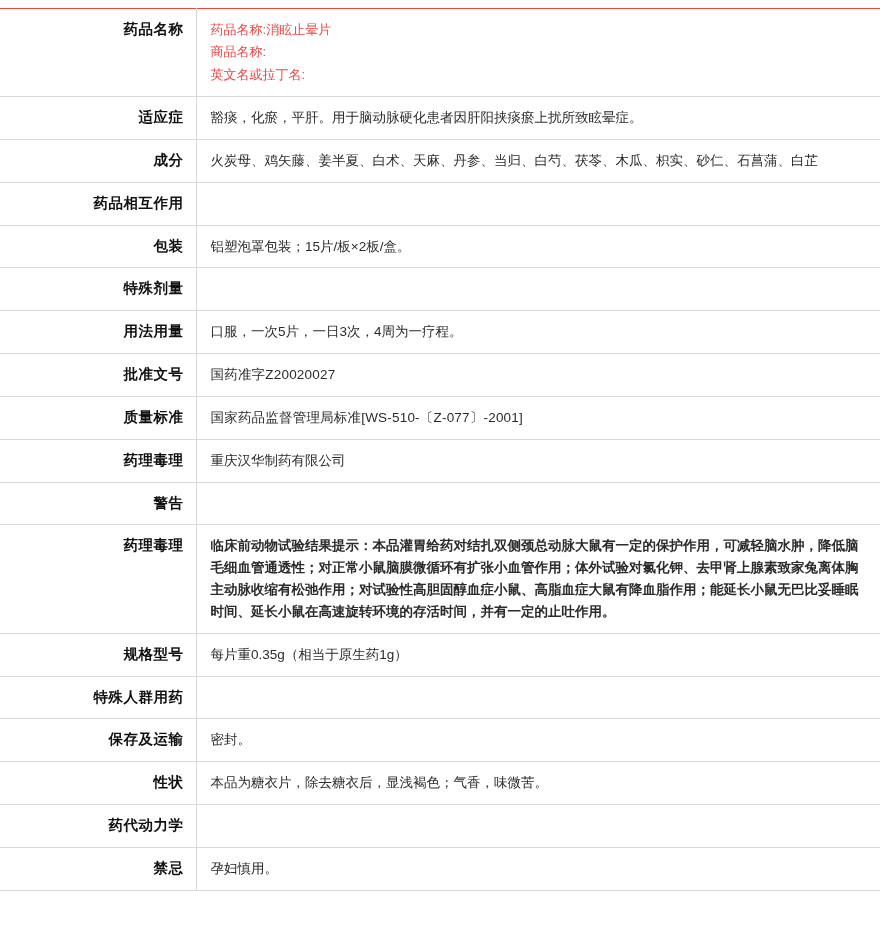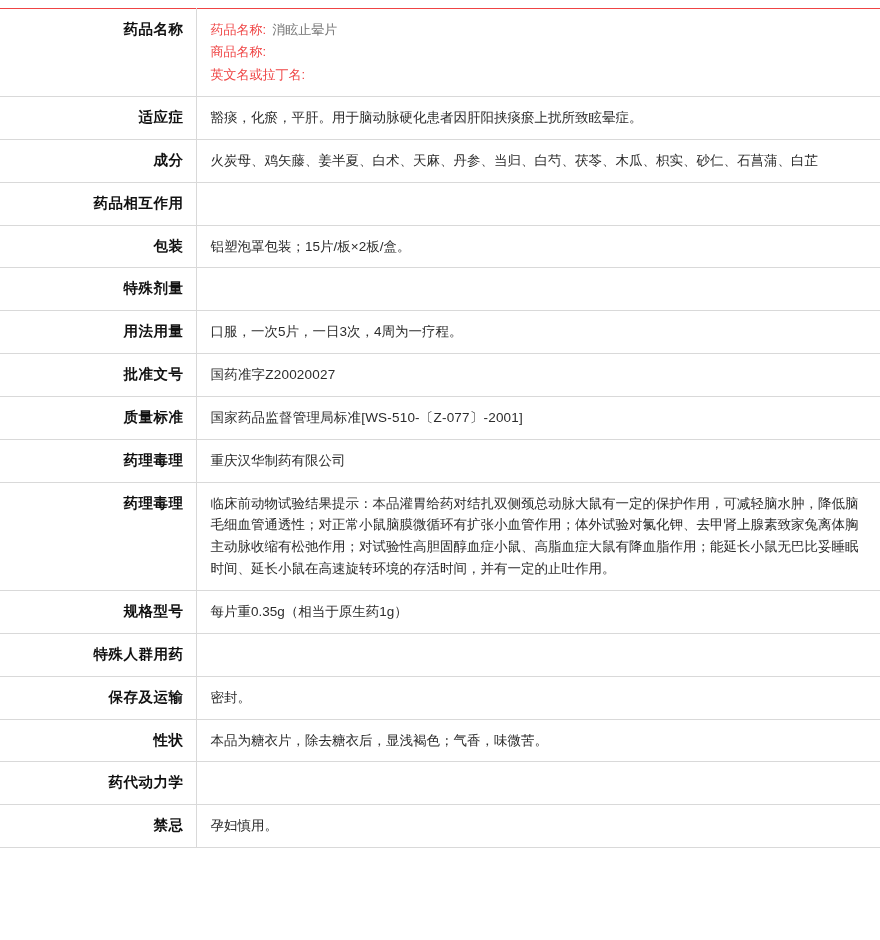--- a/index.html
+++ b/index.html
@@ -59,32 +59,32 @@
   td.value-cell .sub-line {
     display: block;
     color: #5a5a5a;
     font-size: 13px;
     line-height: 1.72;
   }
   td.value-cell .sub-line .sub-label {
     color: #ef4444;
   }
   td.value-cell .sub-line .sub-value {
-    color: #737373;
-    margin-left: 6px;
+    color: #ef4444;
   }
   td.value-cell.empty-cell {
     height: 18px;
   }
   .mono-ish {
     font-family: "Liberation Sans", "DejaVu Sans", sans-serif;
     letter-spacing: 0.2px;
   }
   .long-text {
     line-height: 1.75;
+    font-weight: bold;
   }
 </style>
 </head>
 <body>
 
 <div class="page">
   <table class="drug-table">
     <tbody>
 
       <tr>
@@ -142,20 +142,24 @@
       <tr>
         <th class="label-cell">质量标准</th>
         <td class="value-cell mono-ish">国家药品监督管理局标准[WS-510-〔Z-077〕-2001]</td>
       </tr>
 
       <tr>
         <th class="label-cell">药理毒理</th>
         <td class="value-cell">重庆汉华制药有限公司</td>
       </tr>
 
+      <tr>
+        <th class="label-cell">警告</th>
+        <td class="value-cell empty-cell"></td>
+      </tr>
 
       <tr>
         <th class="label-cell">药理毒理</th>
         <td class="value-cell long-text">临床前动物试验结果提示：本品灌胃给药对结扎双侧颈总动脉大鼠有一定的保护作用，可减轻脑水肿，降低脑毛细血管通透性；对正常小鼠脑膜微循环有扩张小血管作用；体外试验对氯化钾、去甲肾上腺素致家兔离体胸主动脉收缩有松弛作用；对试验性高胆固醇血症小鼠、高脂血症大鼠有降血脂作用；能延长小鼠无巴比妥睡眠时间、延长小鼠在高速旋转环境的存活时间，并有一定的止吐作用。</td>
       </tr>
 
       <tr>
         <th class="label-cell">规格型号</th>
         <td class="value-cell">每片重0.35g（相当于原生药1g）</td>
       </tr>

